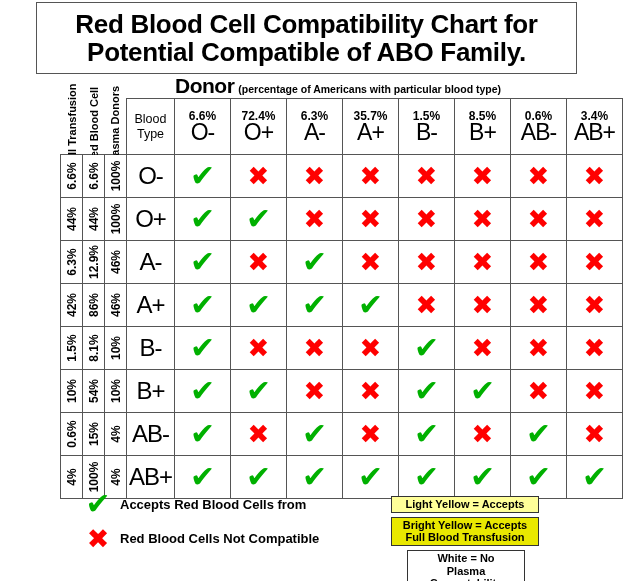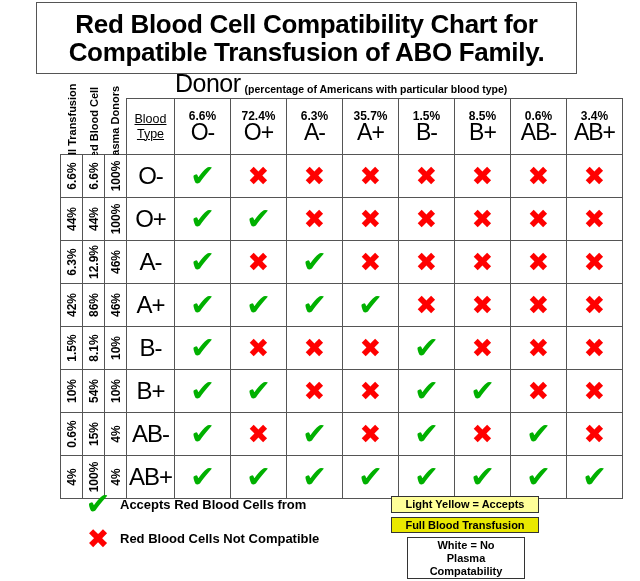--- a/index.html
+++ b/index.html
@@ -22,21 +22,21 @@
   }
   #title-box .tline{
     font-size:26px;font-weight:bold;letter-spacing:-0.3px;white-space:nowrap;
   }
 
   
   #donor-head{
     position:absolute;left:175px;top:72px;width:455px;height:26px;
     display:flex;align-items:flex-end;justify-content:flex-start;
   }
-  #donor-head .big{font-size:25px;font-weight:normal;letter-spacing:-0.5px;}
+  #donor-head .big{font-size:21px;font-weight:bold;letter-spacing:-0.5px;}
   #donor-head .sub{font-size:10.5px;font-weight:bold;padding-bottom:3px;padding-left:4px;text-align:center;}
 
   
   #recipient-label{
     position:absolute;left:-2px;top:134px;width:34px;height:345px;
     display:flex;align-items:flex-start;justify-content:center;
   }
 
   
   table.chart{
@@ -59,21 +59,21 @@
     white-space:nowrap;font-size:11px;font-weight:bold;
   }
   .vcell{position:relative;height:42px;}
   .vcell span{
     position:absolute;left:50%;top:50%;
     transform:translate(-50%,-50%) rotate(-90deg);
     white-space:nowrap;font-size:12px;font-weight:bold;
   }
 
   .bloodtype-head{
-    font-size:12.5px;line-height:1.15;font-weight:normal;height:55px;text-decoration:underline;
+    font-size:12.5px;line-height:1.15;font-weight:normal;height:55px;
   }
   .donor-col-head{height:42px;line-height:1.0;padding:1px 0 2px 0;}
   .donor-col-head .pct{font-size:12px;display:block;margin-bottom:-1px;}
   .donor-col-head .bt{font-size:23px;display:block;font-weight:normal;letter-spacing:-1px;}
 
   .rowtype{font-size:24px;font-weight:normal;letter-spacing:-1px;height:42px;}
 
   td.cell{height:42px;}
   td.bright{background:#e9e800;}
   td.light{background:#ffff99;}
@@ -103,21 +103,21 @@
   .lbox.brightbox{background:#e9e800;}
   .lbox.whitebox{background:#ffffff;width:112px;margin-left:16px;font-weight:bold;}
 </style>
 </head>
 <body>
 
 <div class="wrap">
 
   <div id="title-box">
     <div class="tline">Red Blood Cell Compatibility Chart for</div>
-    <div class="tline">Compatible Transfusion of ABO Family.</div>
+    <div class="tline">Potential Compatible of ABO Family.</div>
   </div>
 
   <div id="donor-head">
     <span class="big">Donor</span>
     <span class="sub">(percentage of Americans with particular blood type)</span>
   </div>
 
   <div id="recipient-label">
     
   </div>
@@ -359,20 +359,21 @@
       <span class="gl"><span class="mark cross">✖</span></span>
       <span class="lt">Red Blood Cells Not Compatible</span>
     </div>
   </div>
 
   <div id="legend-right">
     <div class="lbox lightbox">
       <div>Light Yellow = Accepts</div>
     </div>
     <div class="lbox brightbox">
+      <div>Bright Yellow = Accepts</div>
       <div>Full Blood Transfusion</div>
     </div>
     <div class="lbox whitebox">
       <div>White = No</div>
       <div>Plasma Compatability</div>
     </div>
   </div>
 
 </div>
 

